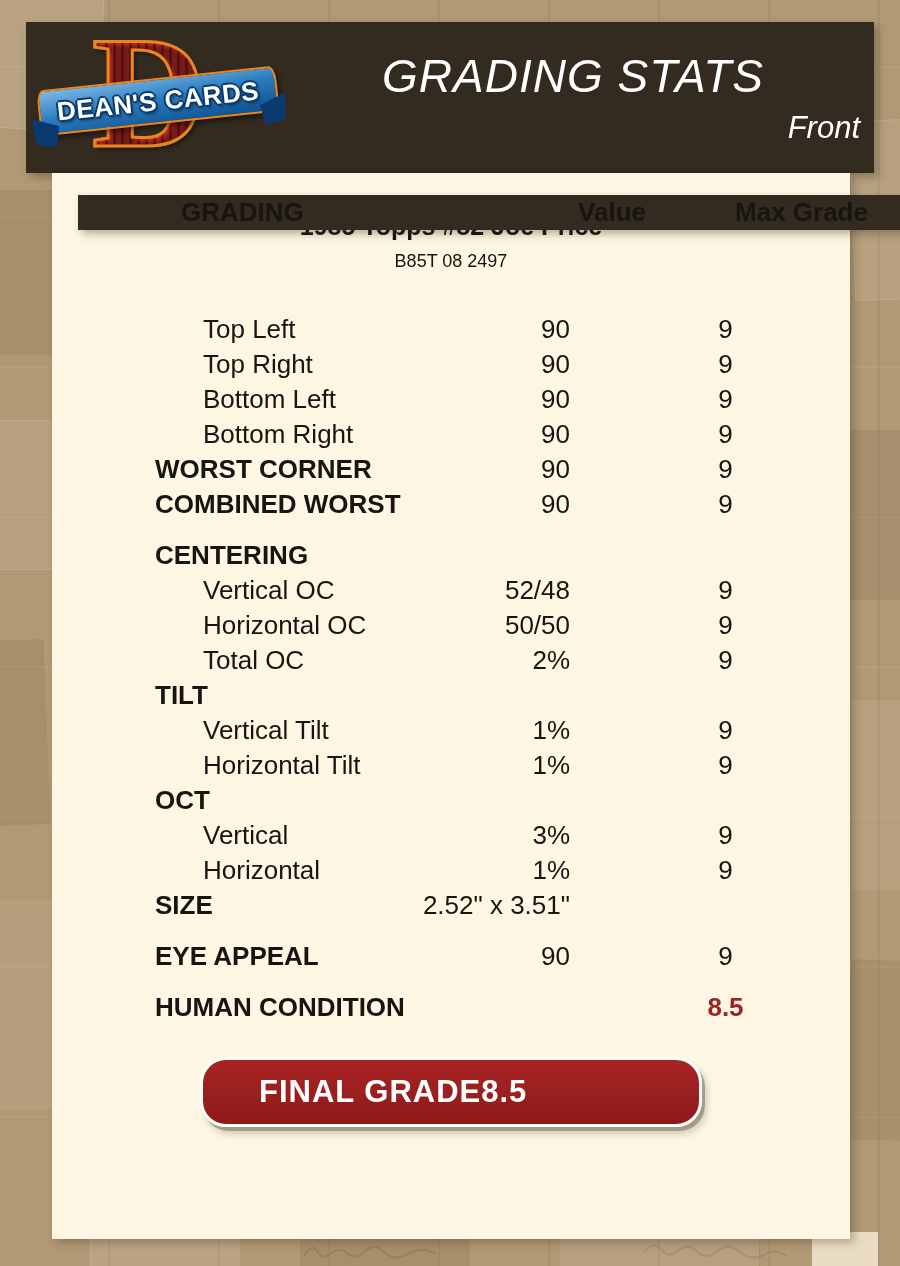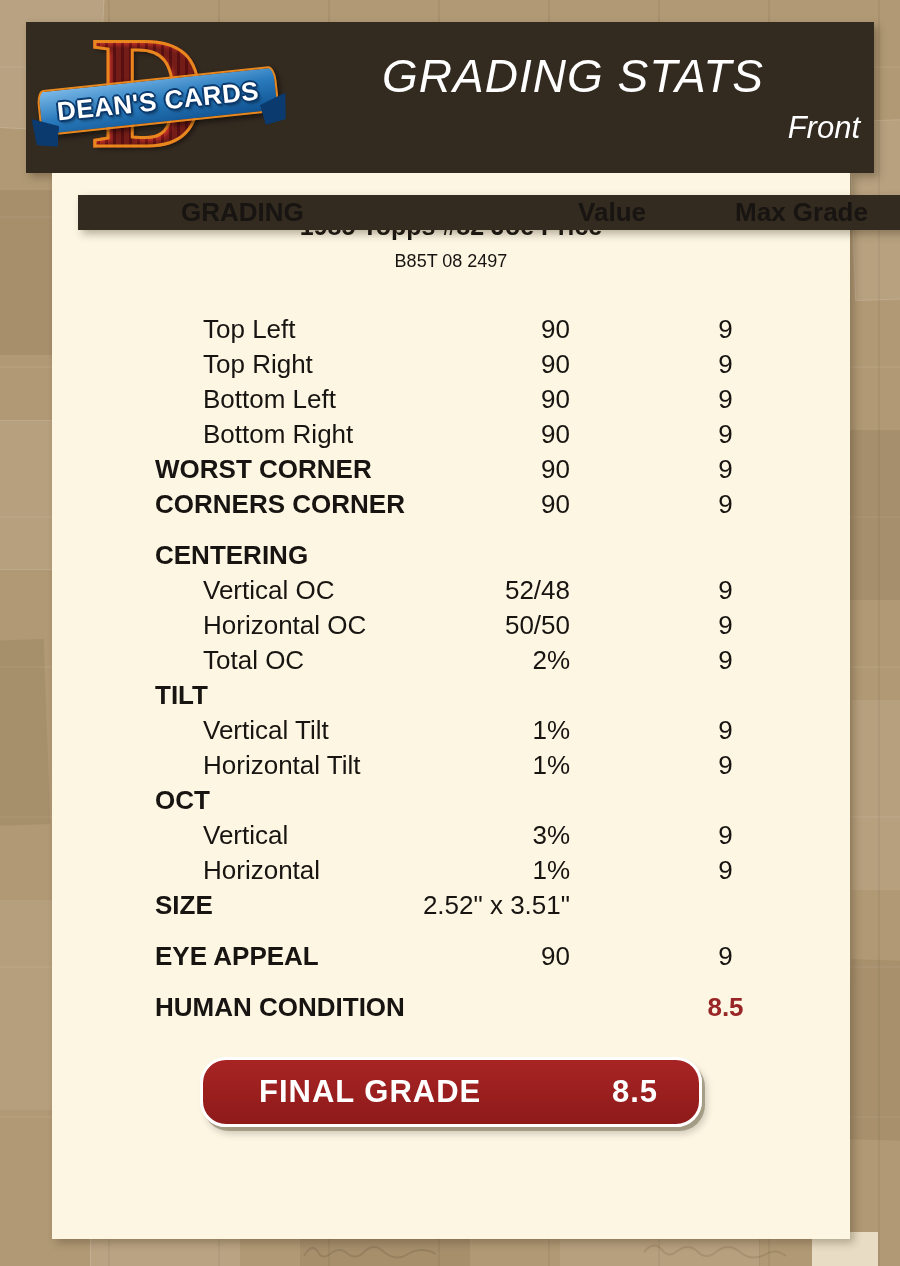--- a/index.html
+++ b/index.html
@@ -92,21 +92,21 @@
   .row.header .cell-value, .row.header .cell-max { font-weight:bold; }
   .cell-value { text-align:right; white-space:nowrap; }
   .cell-max   { padding-left:78px; text-align:center; }
   .cell-max.highlight { color:#992626; font-weight:bold; }
 
   .final-grade {
     width:502px; height:70px; margin:32px auto 0;
     background:linear-gradient(180deg,#a82424 0%, #8e1a1a 100%);
     border:3px solid #ffffff; border-radius:26px;
     box-shadow:3px 4px 0 rgba(125,114,88,0.55), 5px 7px 7px rgba(0,0,0,0.18);
-    display:flex; align-items:center; justify-content:space-between;
+    display:flex; align-items:center; 
     padding:0 41px 0 56px; color:#ffffff; font-weight:bold; font-size:31px; letter-spacing:1px;
   }
 </style>
 </head>
 <body>
 
 <div class="page">
 
   <div class="bg-card bgc1"></div>
   <div class="bg-card bgc2"></div>
@@ -170,21 +170,21 @@
           <div class="cell-label">Bottom Right</div>
           <div class="cell-value">90</div>
           <div class="cell-max">9</div>
         </div>
         <div class="row section">
           <div class="cell-label">WORST CORNER</div>
           <div class="cell-value">90</div>
           <div class="cell-max">9</div>
         </div>
         <div class="row section">
-          <div class="cell-label">CORNERS CORNER</div>
+          <div class="cell-label">COMBINED WORST</div>
           <div class="cell-value">90</div>
           <div class="cell-max">9</div>
         </div>
         <div class="row section gap">
           <div class="cell-label">CENTERING</div>
           <div class="cell-value"></div>
           <div class="cell-max"></div>
         </div>
         <div class="row sub">
           <div class="cell-label">Vertical OC</div>

